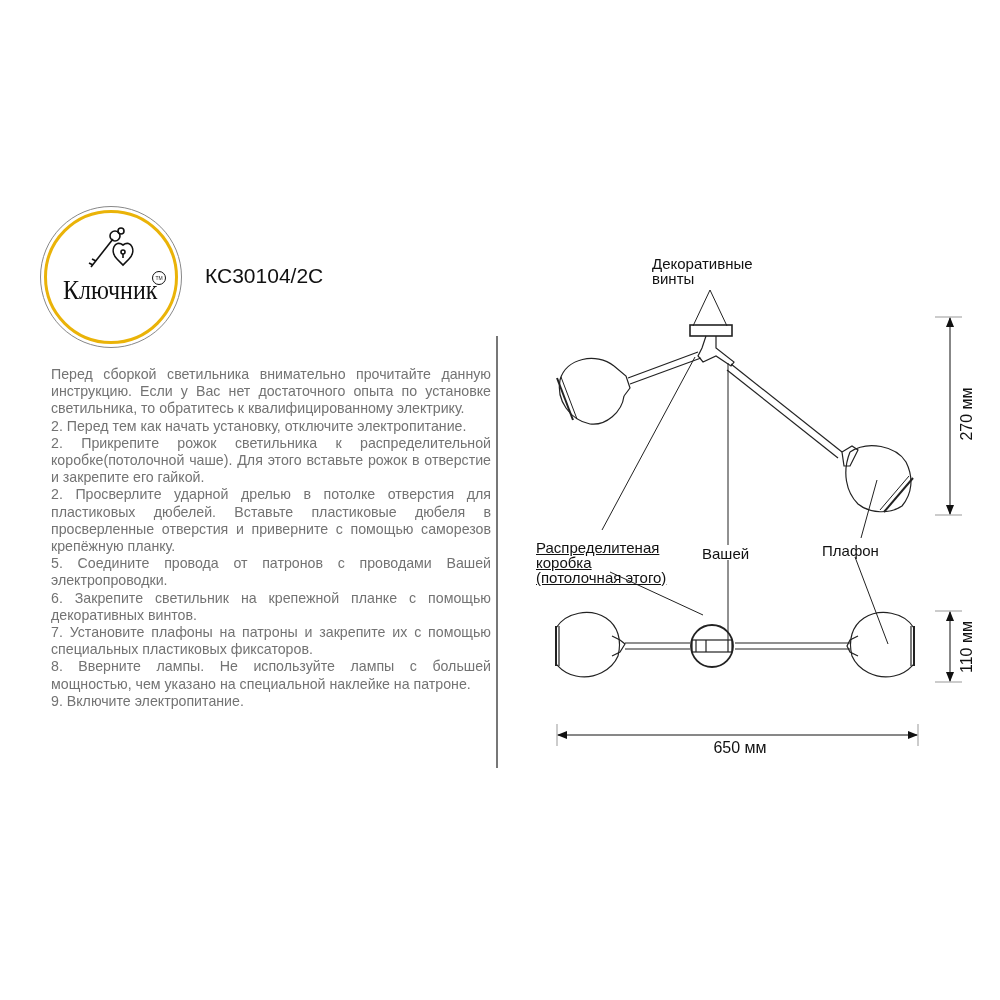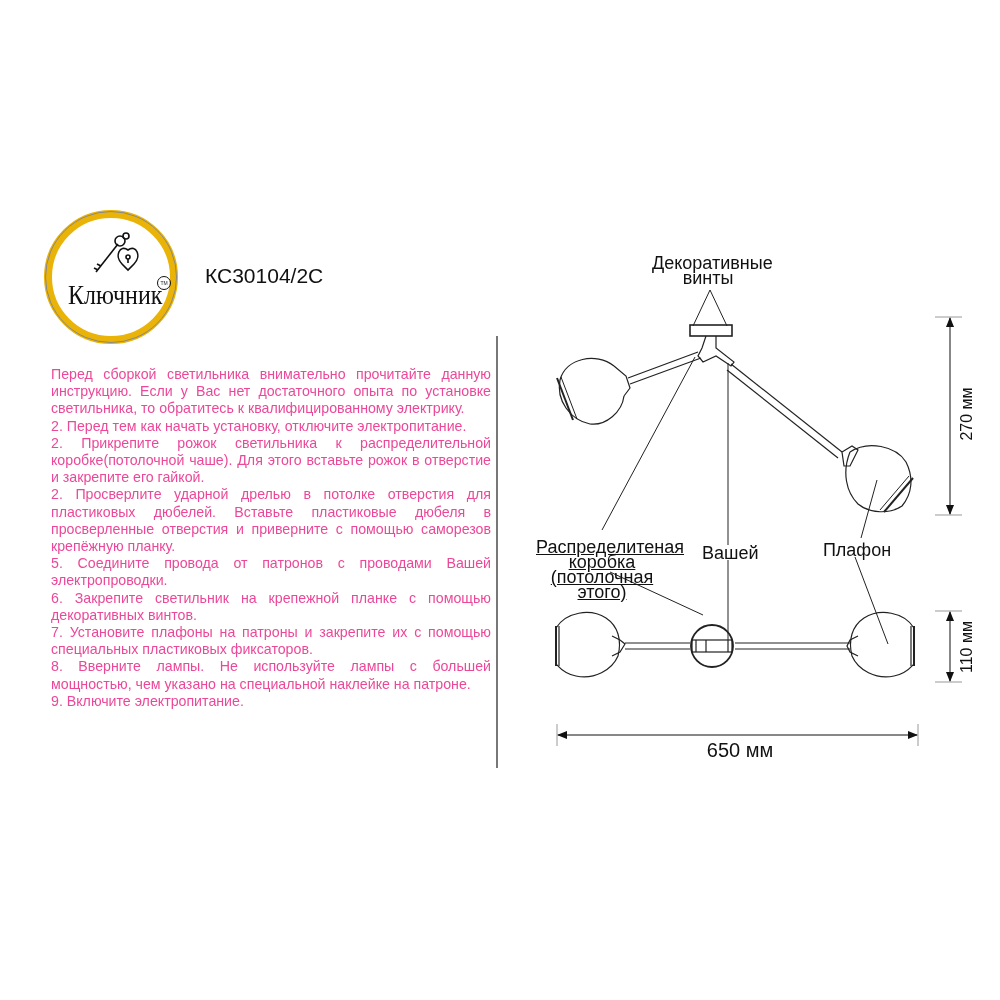--- a/index.html
+++ b/index.html
@@ -2,48 +2,48 @@
 <html><head>
   <meta charset="utf-8">
   <style>
     html, body { margin: 0; padding: 0; }
     body {
       width: 1000px; height: 1000px; background: #ffffff; position: relative;
       overflow: hidden; font-family: "Liberation Sans", sans-serif; color: #1a1a1a;
     }
     .logo {
       position: absolute; left: 44px; top: 210px; width: 134px; height: 134px;
-      border-radius: 50%; border: 8px solid #eab308; box-sizing: border-box;
+      border-radius: 50%; border: 3px solid #eab308; box-sizing: border-box;
     }
     .logo::before {
       content: ""; position: absolute; left: -7px; top: -7px; right: -7px; bottom: -7px;
       border-radius: 50%; border: 1px solid #888;
     }
     .logo-text {
       position: absolute; left: 16px; top: 64px; font-family: "Liberation Serif", serif;
       font-size: 24px; letter-spacing: 0px; color: #111; transform: scaleY(1.15);
     }
     .logo-tm {
       position: absolute; left: 105px; top: 58px; width: 12px; height: 12px; border-radius: 50%;
       border: 1px solid #111; font-size: 5px; line-height: 12px; text-align: center;
     }
     .logo-key { position: absolute; left: 38px; top: 12px; }
     .model {
       position: absolute; left: 205px; top: 264px; font-size: 21px; color: #111;
     }
     .instructions {
       position: absolute; left: 51px; top: 366px; width: 440px; font-size: 14.2px; line-height: 17.2px;
-      color: #ec4899; text-align: justify;
+      color: #737373; text-align: justify;
     }
     .instructions p { margin: 0; }
     .divider {
       position: absolute; left: 496px; top: 336px; width: 2px; height: 432px; background: #777;
     }
-    .label { position: absolute; font-size: 18px; color: #111; text-align: center; line-height: 15px; }
-    .dim { position: absolute; font-size: 20px; color: #111; }
+    .label { position: absolute; font-size: 15px; color: #111; text-align: left; line-height: 15px; }
+    .dim { position: absolute; font-size: 16px; color: #111; }
     .vdim { position: absolute; font-size: 16px; color: #111; transform: rotate(-90deg); transform-origin: center; white-space: nowrap; }
     svg.diagram { position: absolute; left: 0; top: 0; }
   </style>
 </head>
 <body>
 
 <div class="logo">
   <svg class="logo-key" width="56" height="50" viewBox="0 0 56 50">
     <g fill="none" stroke="#111" stroke-width="1.6">
       <line x1="6" y1="42" x2="28" y2="14"></line>

